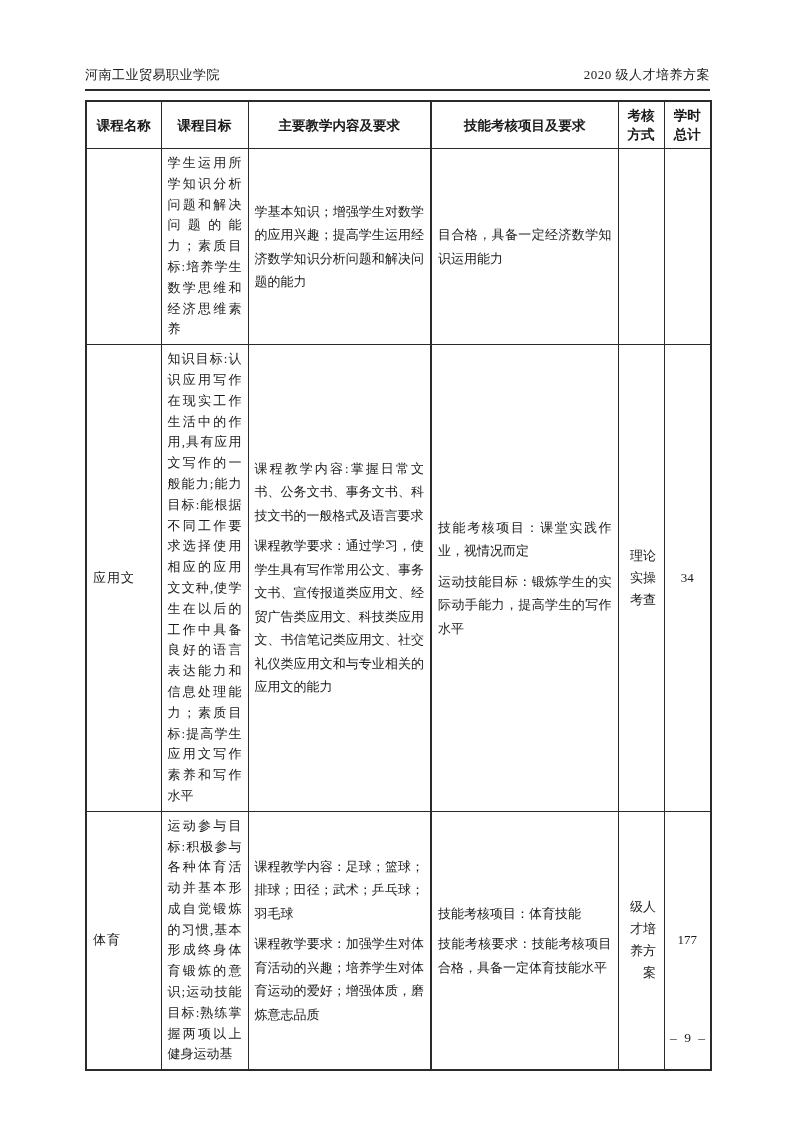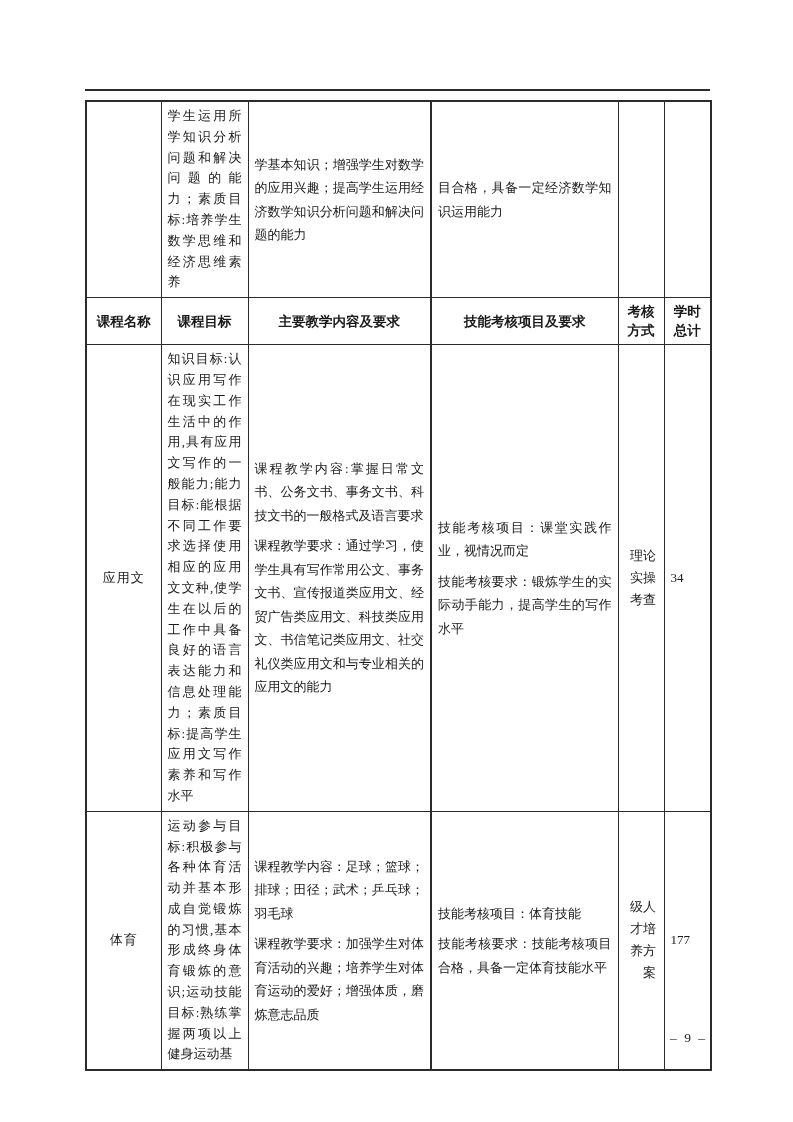--- a/index.html
+++ b/index.html
@@ -61,21 +61,20 @@
   td.div-heavy, th.div-heavy { border-left: 2px solid #2b2b2b !important; }
 
   th.col-header {
     font-weight: bold;
     text-align: center;
     font-size: 13.5px;
     line-height: 19px;
     padding: 2px 3px;
   }
   td.cell-course {
-    text-align: center;
     letter-spacing: 1px;
   }
   td.cell-objectives {
     vertical-align: top;
     padding: 5px 5px;
   }
   .objectives-text {
     text-align: justify;
     text-justify: inter-character;
     line-height: 20.8px;
@@ -97,87 +96,91 @@
     text-align: center;
     padding: 2px 4px;
   }
   .method-text {
     display: inline-block;
     width: 30px;
     line-height: 22px;
     word-break: break-all;
     text-align: right;
   }
-  td.cell-hours { }
+  td.cell-hours { text-align: center; }
   
   .page-footer {
     position: absolute;
     top: 1030px;
     right: 86px;
     font-size: 13.5px;
     letter-spacing: 2px;
     color: #222;
   }
 </style>
 </head>
 <body>
 
 <div class="page">
 
+  <div class="page-header">
+    <span>河南工业贸易职业学院</span>
+    <span>2020 级人才培养方案</span>
+  </div>
   <div class="header-rule"></div>
 
   <table class="doc-table">
     <colgroup>
       <col style="width:75px">
       <col style="width:87px">
       <col style="width:183px">
       <col style="width:187px">
       <col style="width:46px">
       <col style="width:47px">
     </colgroup>
 
     <tbody>
-        <tr style="height:162px">
-      <td class="cell-course"></td>
-      <td class="cell-objectives">
-        <div class="objectives-text">学生运用所学知识分析问题和解决问题的能力；素质目标:培养学生数学思维和经济思维素养</div>
-      </td>
-      <td class="cell-content v-top">
-        <p class="para">学基本知识；增强学生对数学的应用兴趣；提高学生运用经济数学知识分析问题和解决问题的能力</p>
-      </td>
-      <td class="cell-assessment v-top div-heavy">
-        <p class="para">目合格，具备一定经济数学知识运用能力</p>
-      </td>
-      <td class="cell-method">
-        <span class="method-text"></span>
-      </td>
-      <td class="cell-hours"></td>
-    </tr>
-
-    <tr style="height:45px">
+        <tr style="height:45px">
       <th class="col-header">课程名称</th>
       <th class="col-header">课程目标</th>
       <th class="col-header">主要教学内容及要求</th>
       <th class="col-header div-heavy">技能考核项目及要求</th>
       <th class="col-header">考核方式</th>
       <th class="col-header">学时总计</th>
     </tr>
 
+    <tr style="height:162px">
+      <td class="cell-course"></td>
+      <td class="cell-objectives">
+        <div class="objectives-text">学生运用所学知识分析问题和解决问题的能力；素质目标:培养学生数学思维和经济思维素养</div>
+      </td>
+      <td class="cell-content v-top">
+        <p class="para">学基本知识；增强学生对数学的应用兴趣；提高学生运用经济数学知识分析问题和解决问题的能力</p>
+      </td>
+      <td class="cell-assessment v-top div-heavy">
+        <p class="para">目合格，具备一定经济数学知识运用能力</p>
+      </td>
+      <td class="cell-method">
+        <span class="method-text"></span>
+      </td>
+      <td class="cell-hours"></td>
+    </tr>
+
     <tr style="height:460px">
       <td class="cell-course">应用文</td>
       <td class="cell-objectives">
         <div class="objectives-text">知识目标:认识应用写作在现实工作生活中的作用,具有应用文写作的一般能力;能力目标:能根据不同工作要求选择使用相应的应用文文种,使学生在以后的工作中具备良好的语言表达能力和信息处理能力；素质目标:提高学生应用文写作素养和写作水平</div>
       </td>
       <td class="cell-content">
         <p class="para">课程教学内容:掌握日常文书、公务文书、事务文书、科技文书的一般格式及语言要求</p>
         <p class="para">课程教学要求：通过学习，使学生具有写作常用公文、事务文书、宣传报道类应用文、经贸广告类应用文、科技类应用文、书信笔记类应用文、社交礼仪类应用文和与专业相关的应用文的能力</p>
       </td>
       <td class="cell-assessment div-heavy">
         <p class="para">技能考核项目：课堂实践作业，视情况而定</p>
-        <p class="para">技能考核要求：锻炼学生的实际动手能力，提高学生的写作水平</p>
+        <p class="para">运动技能目标：锻炼学生的实际动手能力，提高学生的写作水平</p>
       </td>
       <td class="cell-method">
         <span class="method-text">理论实操考查</span>
       </td>
       <td class="cell-hours">34</td>
     </tr>
 
     <tr style="height:248px">
       <td class="cell-course">体育</td>
       <td class="cell-objectives">

